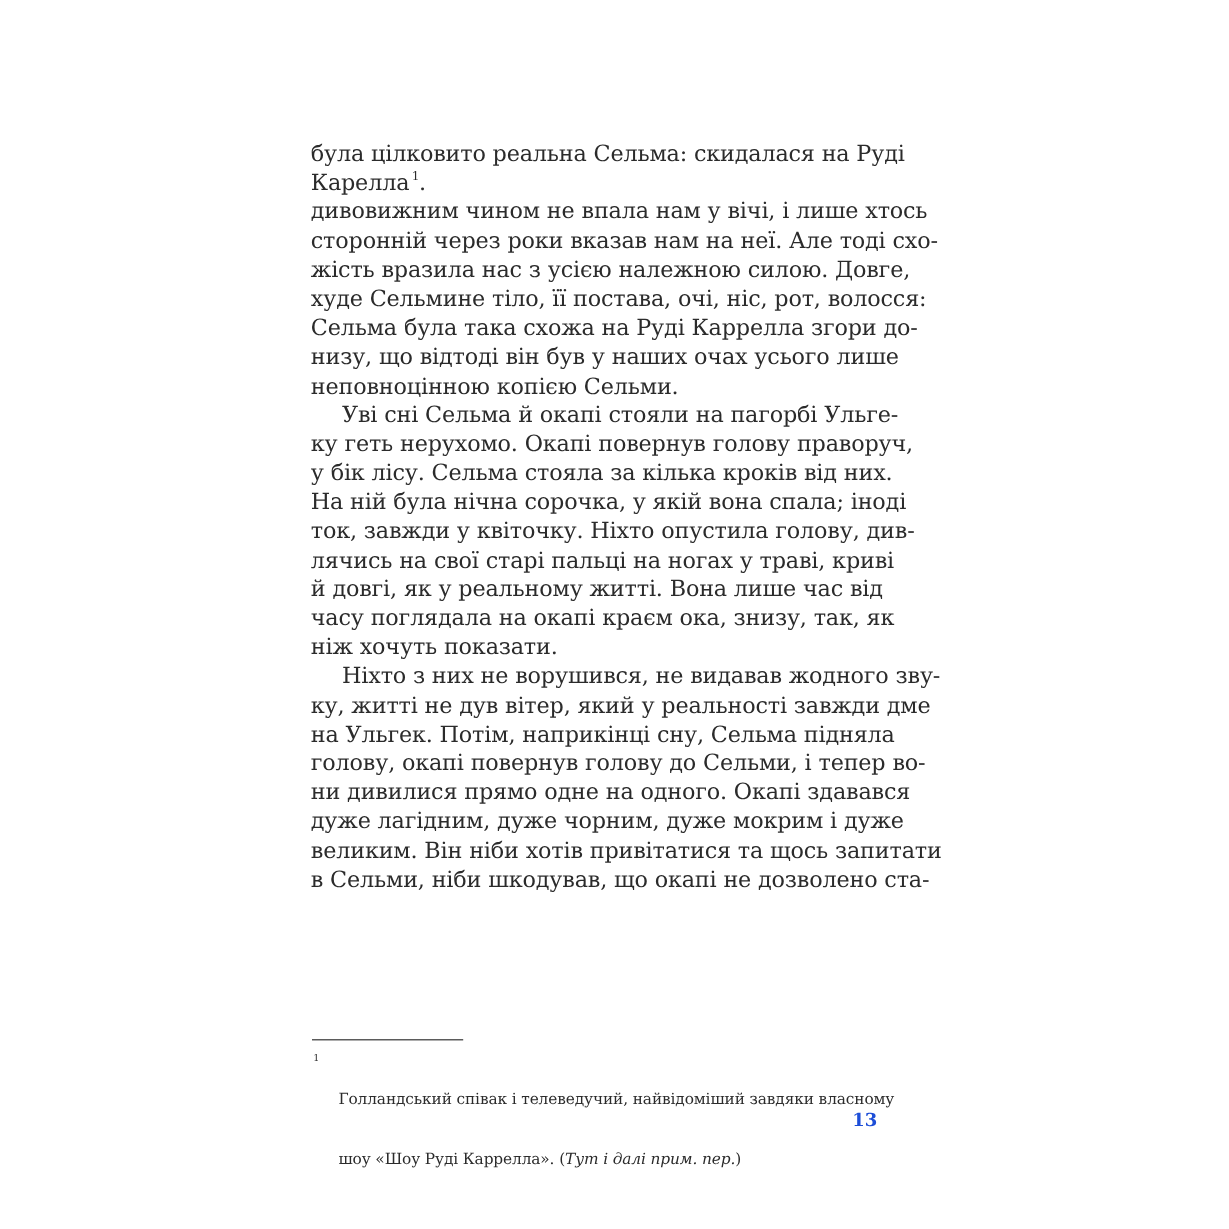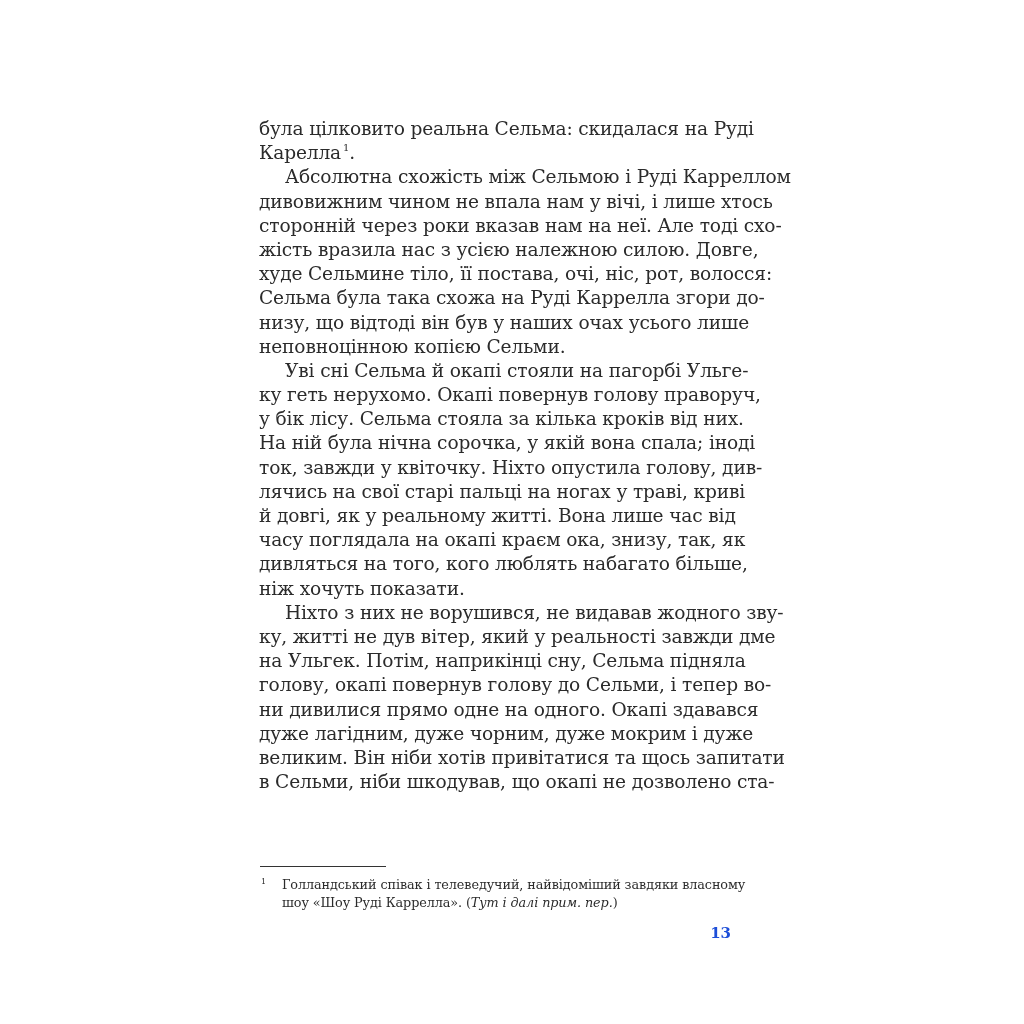--- a/index.html
+++ b/index.html
@@ -75,20 +75,21 @@
     }
     .fn-line {
       display: block;
       margin-left: 23px;
       height: 18px;
       line-height: 18px;
       white-space: nowrap;
       text-align: justify;
       text-align-last: justify;
       letter-spacing: -0.1px;
+      margin-top: 32px;
     }
     .fn-line.last { text-align-last: left; }
     .fn-italic { font-style: italic; }
     .page-number {
       position: absolute;
       left: 710px;
       top: 923px;
       width: 21px;
       text-align: right;
       font-size: 15px;
@@ -98,37 +99,35 @@
     }
   </style>
 </head>
 <body>
 
 <div class="page">
 
   <div class="body-text">
     <span class="line">була цілковито реальна Сельма: скидалася на Руді</span>
     <span class="line last"><span>Карелла</span><sup class="fnref">1</sup><span>.</span></span>
-    <span class="line indent">Абсолютна схожість між Сельмою і Руді Карреллом</span>
     <span class="line">дивовижним чином не впала нам у вічі, і лише хтось</span>
     <span class="line">сторонній через роки вказав нам на неї. Але тоді схо-</span>
     <span class="line">жість вразила нас з усією належною силою. Довге,</span>
     <span class="line">худе Сельмине тіло, її постава, очі, ніс, рот, волосся:</span>
     <span class="line">Сельма була така схожа на Руді Каррелла згори до-</span>
     <span class="line">низу, що відтоді він був у наших очах усього лише</span>
     <span class="line last">неповноцінною копією Сельми.</span>
     <span class="line indent">Уві сні Сельма й окапі стояли на пагорбі Ульге-</span>
     <span class="line">ку геть нерухомо. Окапі повернув голову праворуч,</span>
     <span class="line">у бік лісу. Сельма стояла за кілька кроків від них.</span>
     <span class="line">На ній була нічна сорочка, у якій вона спала; іноді</span>
     <span class="line">ток, завжди у квіточку. Ніхто опустила голову, див-</span>
     <span class="line">лячись на свої старі пальці на ногах у траві, криві</span>
     <span class="line">й довгі, як у реальному житті. Вона лише час від</span>
     <span class="line">часу поглядала на окапі краєм ока, знизу, так, як</span>
-    <span class="line">дивляться на того, кого люблять набагато більше,</span>
     <span class="line last">ніж хочуть показати.</span>
     <span class="line indent">Ніхто з них не ворушився, не видавав жодного зву-</span>
     <span class="line">ку, житті не дув вітер, який у реальності завжди дме</span>
     <span class="line">на Ульгек. Потім, наприкінці сну, Сельма підняла</span>
     <span class="line">голову, окапі повернув голову до Сельми, і тепер во-</span>
     <span class="line">ни дивилися прямо одне на одного. Окапі здавався</span>
     <span class="line">дуже лагідним, дуже чорним, дуже мокрим і дуже</span>
     <span class="line">великим. Він ніби хотів привітатися та щось запитати</span>
     <span class="line">в Сельми, ніби шкодував, що окапі не дозволено ста-</span>
   </div>

